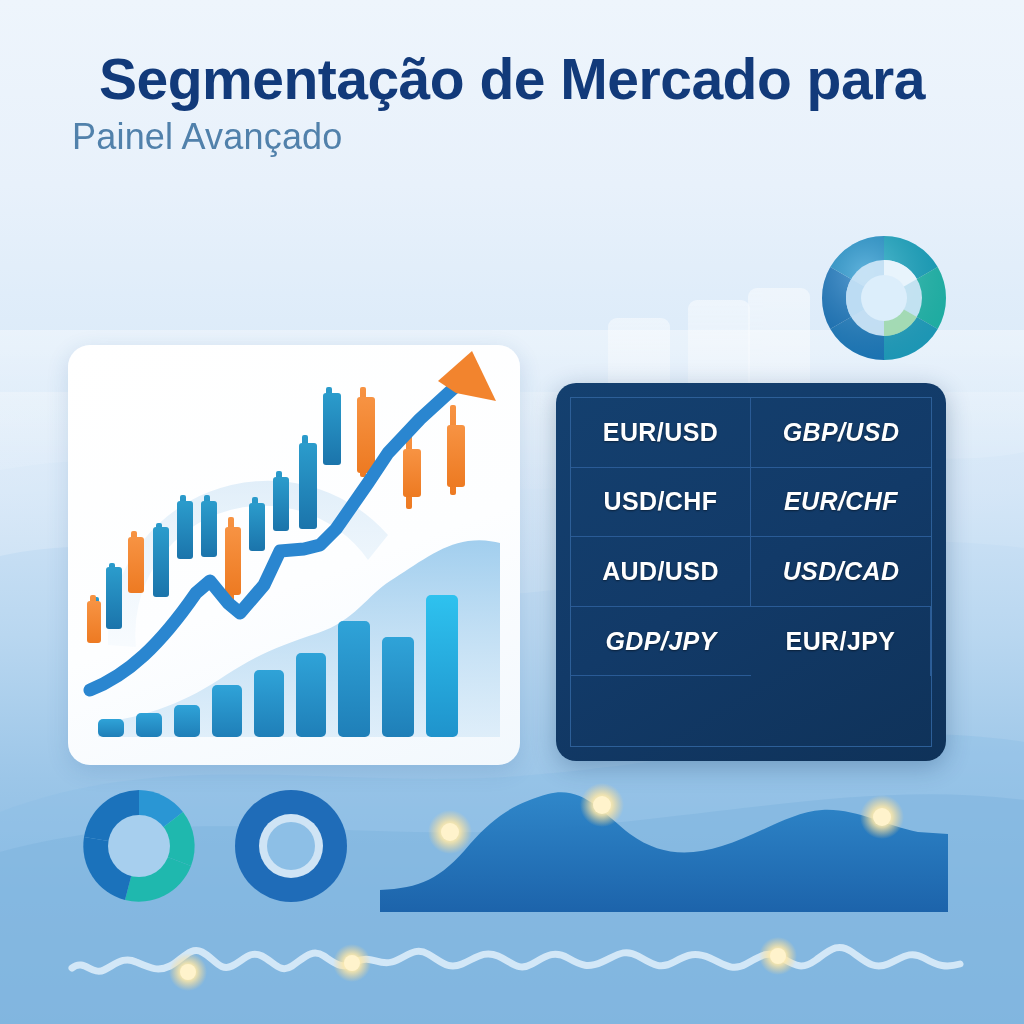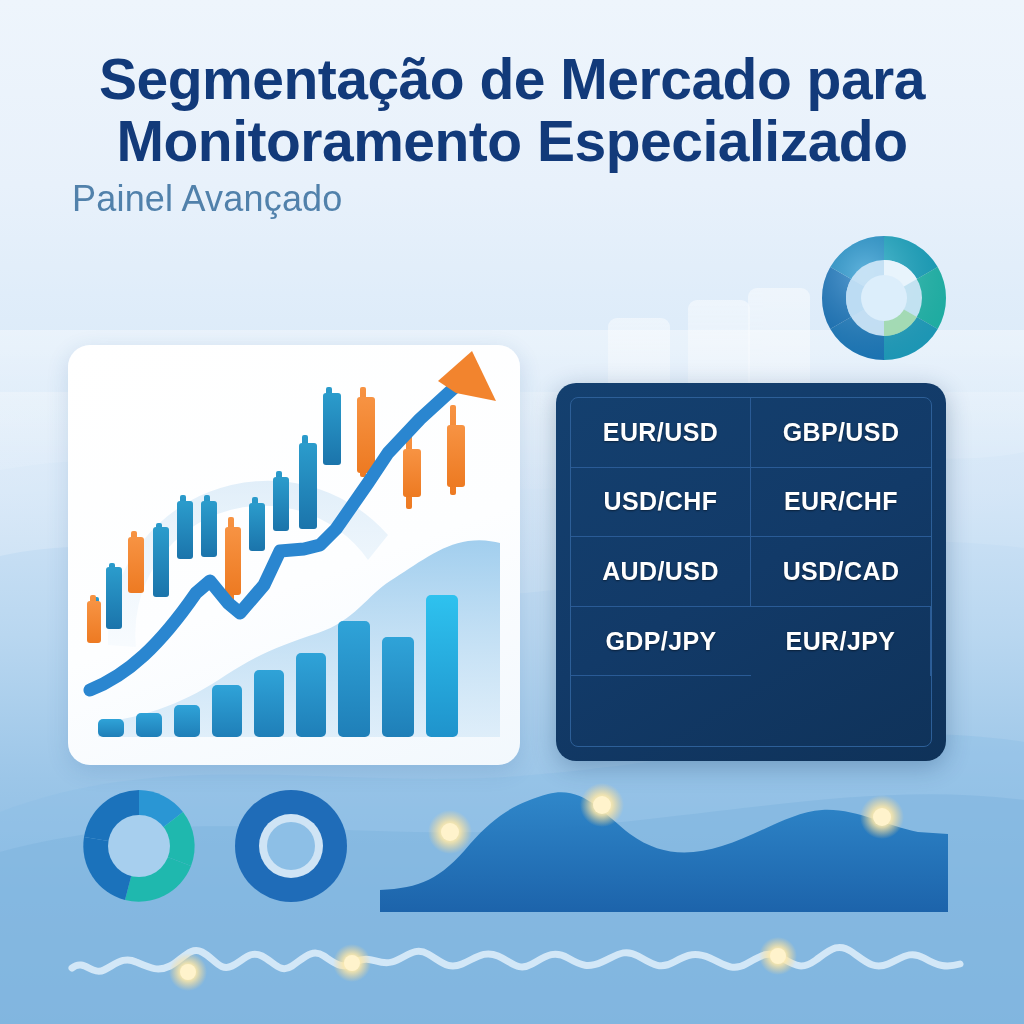--- a/index.html
+++ b/index.html
@@ -97,41 +97,41 @@
     background: linear-gradient(150deg, #14406f 0%, #123a68 50%, #0f3259 100%);
     border-radius: 20px;
     box-shadow: 0 6px 24px rgba(20, 55, 100, 0.30);
     padding: 14px;
     box-sizing: border-box;
   }
   .pairs-grid {
     width: 100%;
     height: 100%;
     border: 1px solid #2d5f98;
-    border-radius: 8px;
+    border-radius: 0;
     display: grid;
     grid-template-columns: 1fr 1fr;
     grid-template-rows: repeat(5, 1fr);
     box-sizing: border-box;
     overflow: hidden;
   }
   .pair-cell {
     display: flex;
     align-items: center;
     justify-content: center;
     color: #ffffff;
     font-size: 25px;
     font-weight: bold;
     letter-spacing: 0.4px;
     border-right: 1px solid #2a5b96;
     border-bottom: 1px solid #2a5b96;
     box-sizing: border-box;
     text-shadow: 0 1px 2px rgba(0, 0, 0, 0.45);
   }
-  .pair-cell.col-last { border-right: none; }
+  .pair-cell.col-last { border-right: none; font-style: italic; }
   .pair-cell.row-last { border-bottom: none; }
 
   
   .bottom-decor {
     position: absolute;
     left: 0;
     top: 760px;
     width: 1024px;
     height: 264px;
     pointer-events: none;
@@ -167,21 +167,20 @@
     <path d="M0,470 C220,430 420,520 640,478 C830,442 940,470 1024,452 L1024,330 L0,330 Z" fill="url(#gBand2)"></path>
 
     <path d="M0,556 C160,520 300,600 470,596 C660,592 800,520 1024,548 L1024,392 L0,392 Z" fill="url(#gBand1)" opacity="0.5"></path>
 
     <path d="M0,812 C170,746 340,790 520,776 C720,760 860,716 1024,742 L1024,1024 L0,1024 Z" fill="#8dbfe6" opacity="0.40"></path>
     <path d="M0,852 C190,800 360,846 560,828 C760,810 880,782 1024,800 L1024,1024 L0,1024 Z" fill="#7fb4de" opacity="0.55"></path>
   </svg>
 
   <div class="header">
     <div class="title-line">Segmentação de Mercado para</div>
-    <div class="title-line">Monitoramento Especializado</div>
     <div class="title-kicker">Painel Avançado</div>
   </div>
 
   <svg class="logo" viewBox="0 0 132 132">
     <defs>
       <radialGradient id="logoShade" cx="35%" cy="30%" r="80%">
         <stop offset="0%" stop-color="#ffffff" stop-opacity="0.30"></stop>
         <stop offset="100%" stop-color="#000000" stop-opacity="0.10"></stop>
       </radialGradient>
     </defs>

